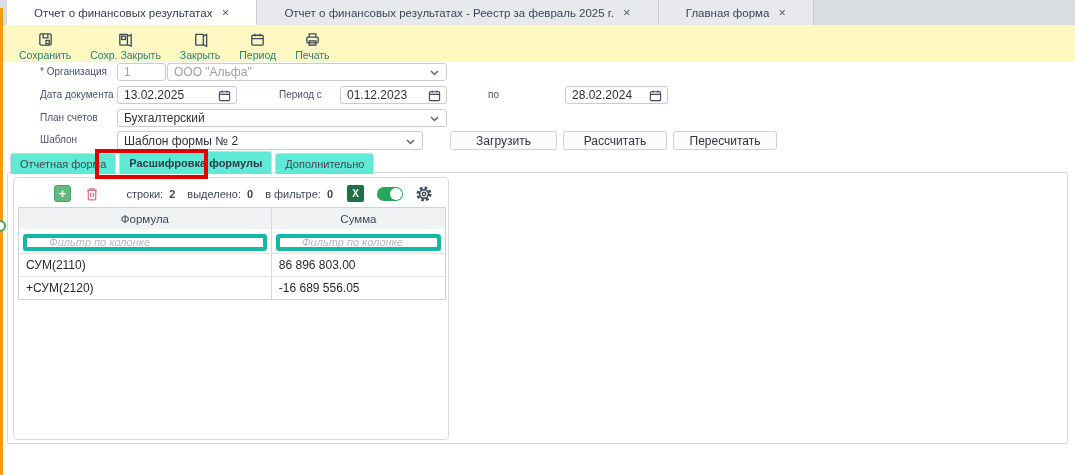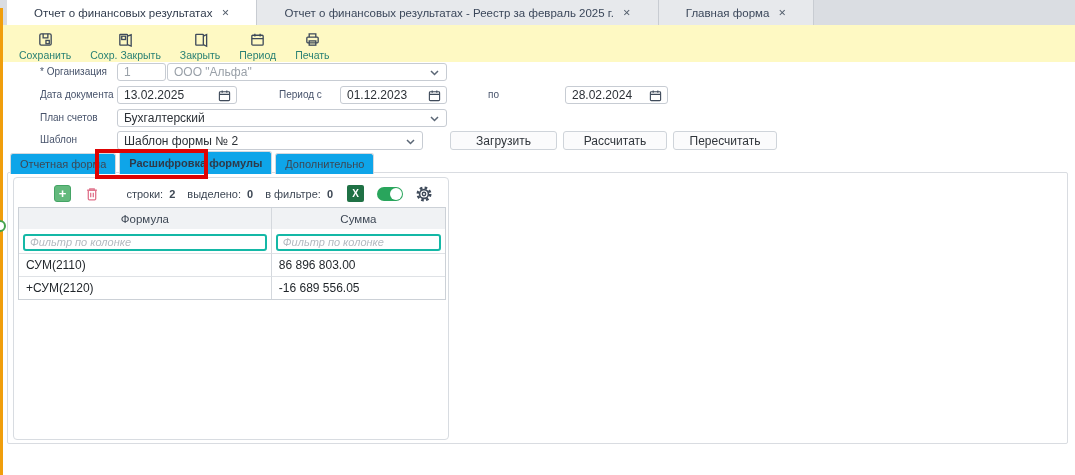--- a/index.html
+++ b/index.html
@@ -26,21 +26,21 @@
   
   .flabel { position:absolute; font-size:10px; color:#47536b; white-space:nowrap;margin-left:32px; }
   .finput { position:absolute; height:18px; border:1px solid #c7ccd3; border-radius:3px; background:#fff; font-size:12px; color:#2c3137; display:flex; align-items:center; padding-left:6px; }
   .finput.disabled { color:#9aa1a9; }
   .finput .cal { position:absolute; right:5px; top:2px; width:13px; height:13px; stroke:#3e4a5a; fill:none; stroke-width:1.2; }
   .finput .chev { position:absolute; right:7px; top:6px; width:9px; height:6px; stroke:#5a6675; fill:none; stroke-width:1.5; }
   .abtn { position:absolute; height:19px; border:1px solid #cfd4da; border-radius:3px; background:#fbfbfc; font-size:12px; color:#30353b; font-family:inherit; cursor:pointer; }
 
   
   .itabs { position:absolute; left:10px; top:151px; height:23px; display:flex; align-items:flex-end; gap:3px; z-index:3; }
-  .itab { border:1px solid #d5d9de; border-bottom:none; border-radius:3px 3px 0 0; background:#0ea5e9; padding:0 9px; display:flex; align-items:center; font-size:11px; color:#3d4754; height:21px; cursor:pointer; }
+  .itab { border:1px solid #d5d9de; border-bottom:none; border-radius:3px 3px 0 0; background:#5eead4; padding:0 9px; display:flex; align-items:center; font-size:11px; color:#3d4754; height:21px; cursor:pointer; }
   .itab.active { font-weight:bold; height:23px; color:#2f3a4a; }
   .panel { position:absolute; left:7px; top:172px; width:1061px; height:272px; border:1px solid #d9dce1; border-radius:2px; background:#fff; }
 
   
   .card { position:absolute; left:13px; top:177px; width:436px; height:263px; border:1px solid #d8dce1; border-radius:4px; background:#fff; z-index:2; }
   .card-toolbar { position:absolute; left:0; top:4px; right:15px; height:23px; display:flex; align-items:center; }
   .add-btn { margin-left:40px; width:17px; height:17px; background:#63b97d; border:1px solid #44a465; border-radius:3px; color:#fff; font-size:13px; font-weight:bold; line-height:14px; cursor:pointer; display:flex; align-items:center; justify-content:center; padding:0; }
   .trash { margin-left:13px; width:16px; height:16px; cursor:pointer; }
   .trash svg { width:16px; height:16px; stroke:#e0738c; fill:none; stroke-width:1.3; }
   .stats { margin-left:auto; display:flex; align-items:center; gap:6px; font-size:11px; color:#3d4754; }
@@ -51,21 +51,21 @@
   .gear { margin-left:12px; width:18px; height:18px; cursor:pointer; }
 
   
   .grid { position:absolute; left:4px; top:29px; width:428px; border:1px solid #ccd1d7; }
   .grow { display:flex; }
   .gcell { border-left:1px solid #d4d8dd; }
   .gcell:first-child { border-left:none; }
   .ghead { background:#f0f2f4;justify-content:center; }
   .ghead .gcell { height:21px; display:flex; align-items:center; justify-content:center; font-size:11.5px; color:#3d4754; }
   .gfilter .gcell { height:24px; padding:3px 4px; background:#fff; }
-  .filter-input { width:100%; height:17px; border:2px solid #14b8a6; border-radius:3px; font-size:11px; font-style:italic; padding:0 5px; color:#555; font-family:inherit; }
+  .filter-input { width:100%; height:17px; border:4px solid #14b8a6; border-radius:3px; font-size:11px; font-style:italic; padding:0 22px; color:#555; font-family:inherit; }
   .filter-input::placeholder { color:#b4bac0; }
   .gdata .gcell { height:23px; display:flex; align-items:center; padding:0 7px; font-size:12px; color:#1f2429; border-top:1px solid #dfe2e6; }
   .col-a { width:253px; }
   .col-b { width:175px; }
 
   
   .red-box { position:absolute; left:95px; top:149px; width:113px; height:30px; border:4px solid #dd0303; z-index:10; pointer-events:none; }
 </style>
 </head>
 <body>

